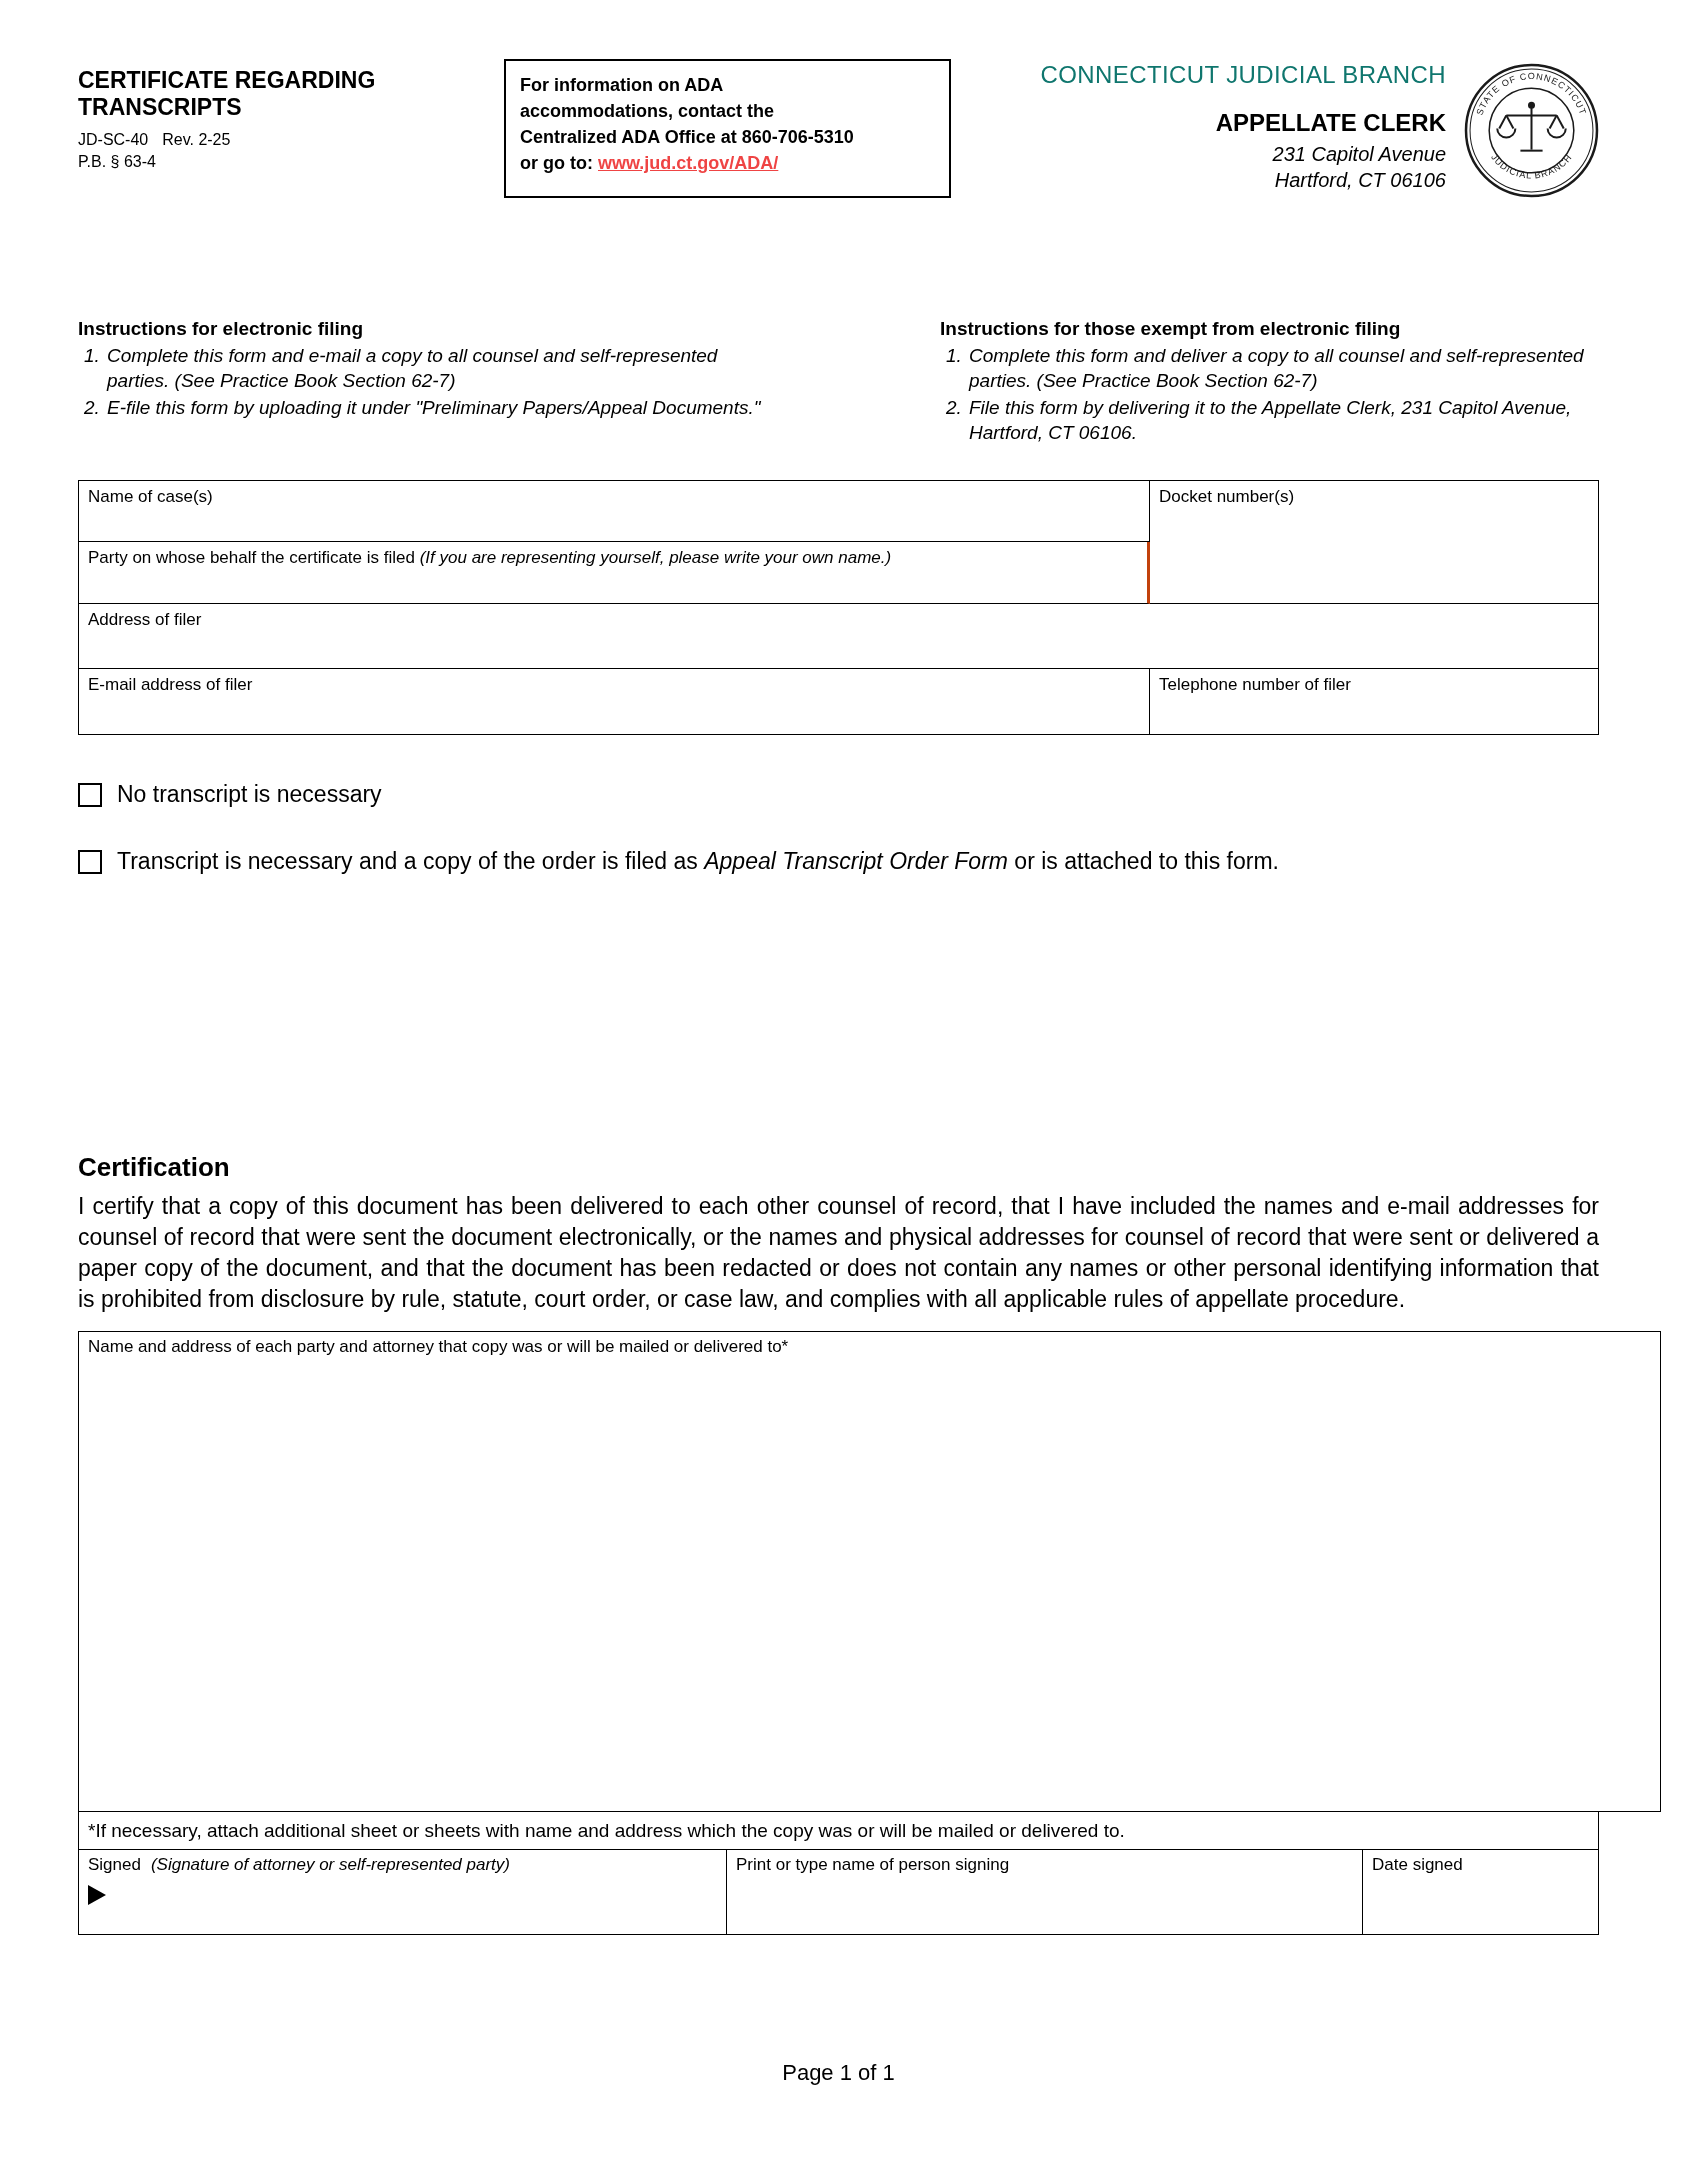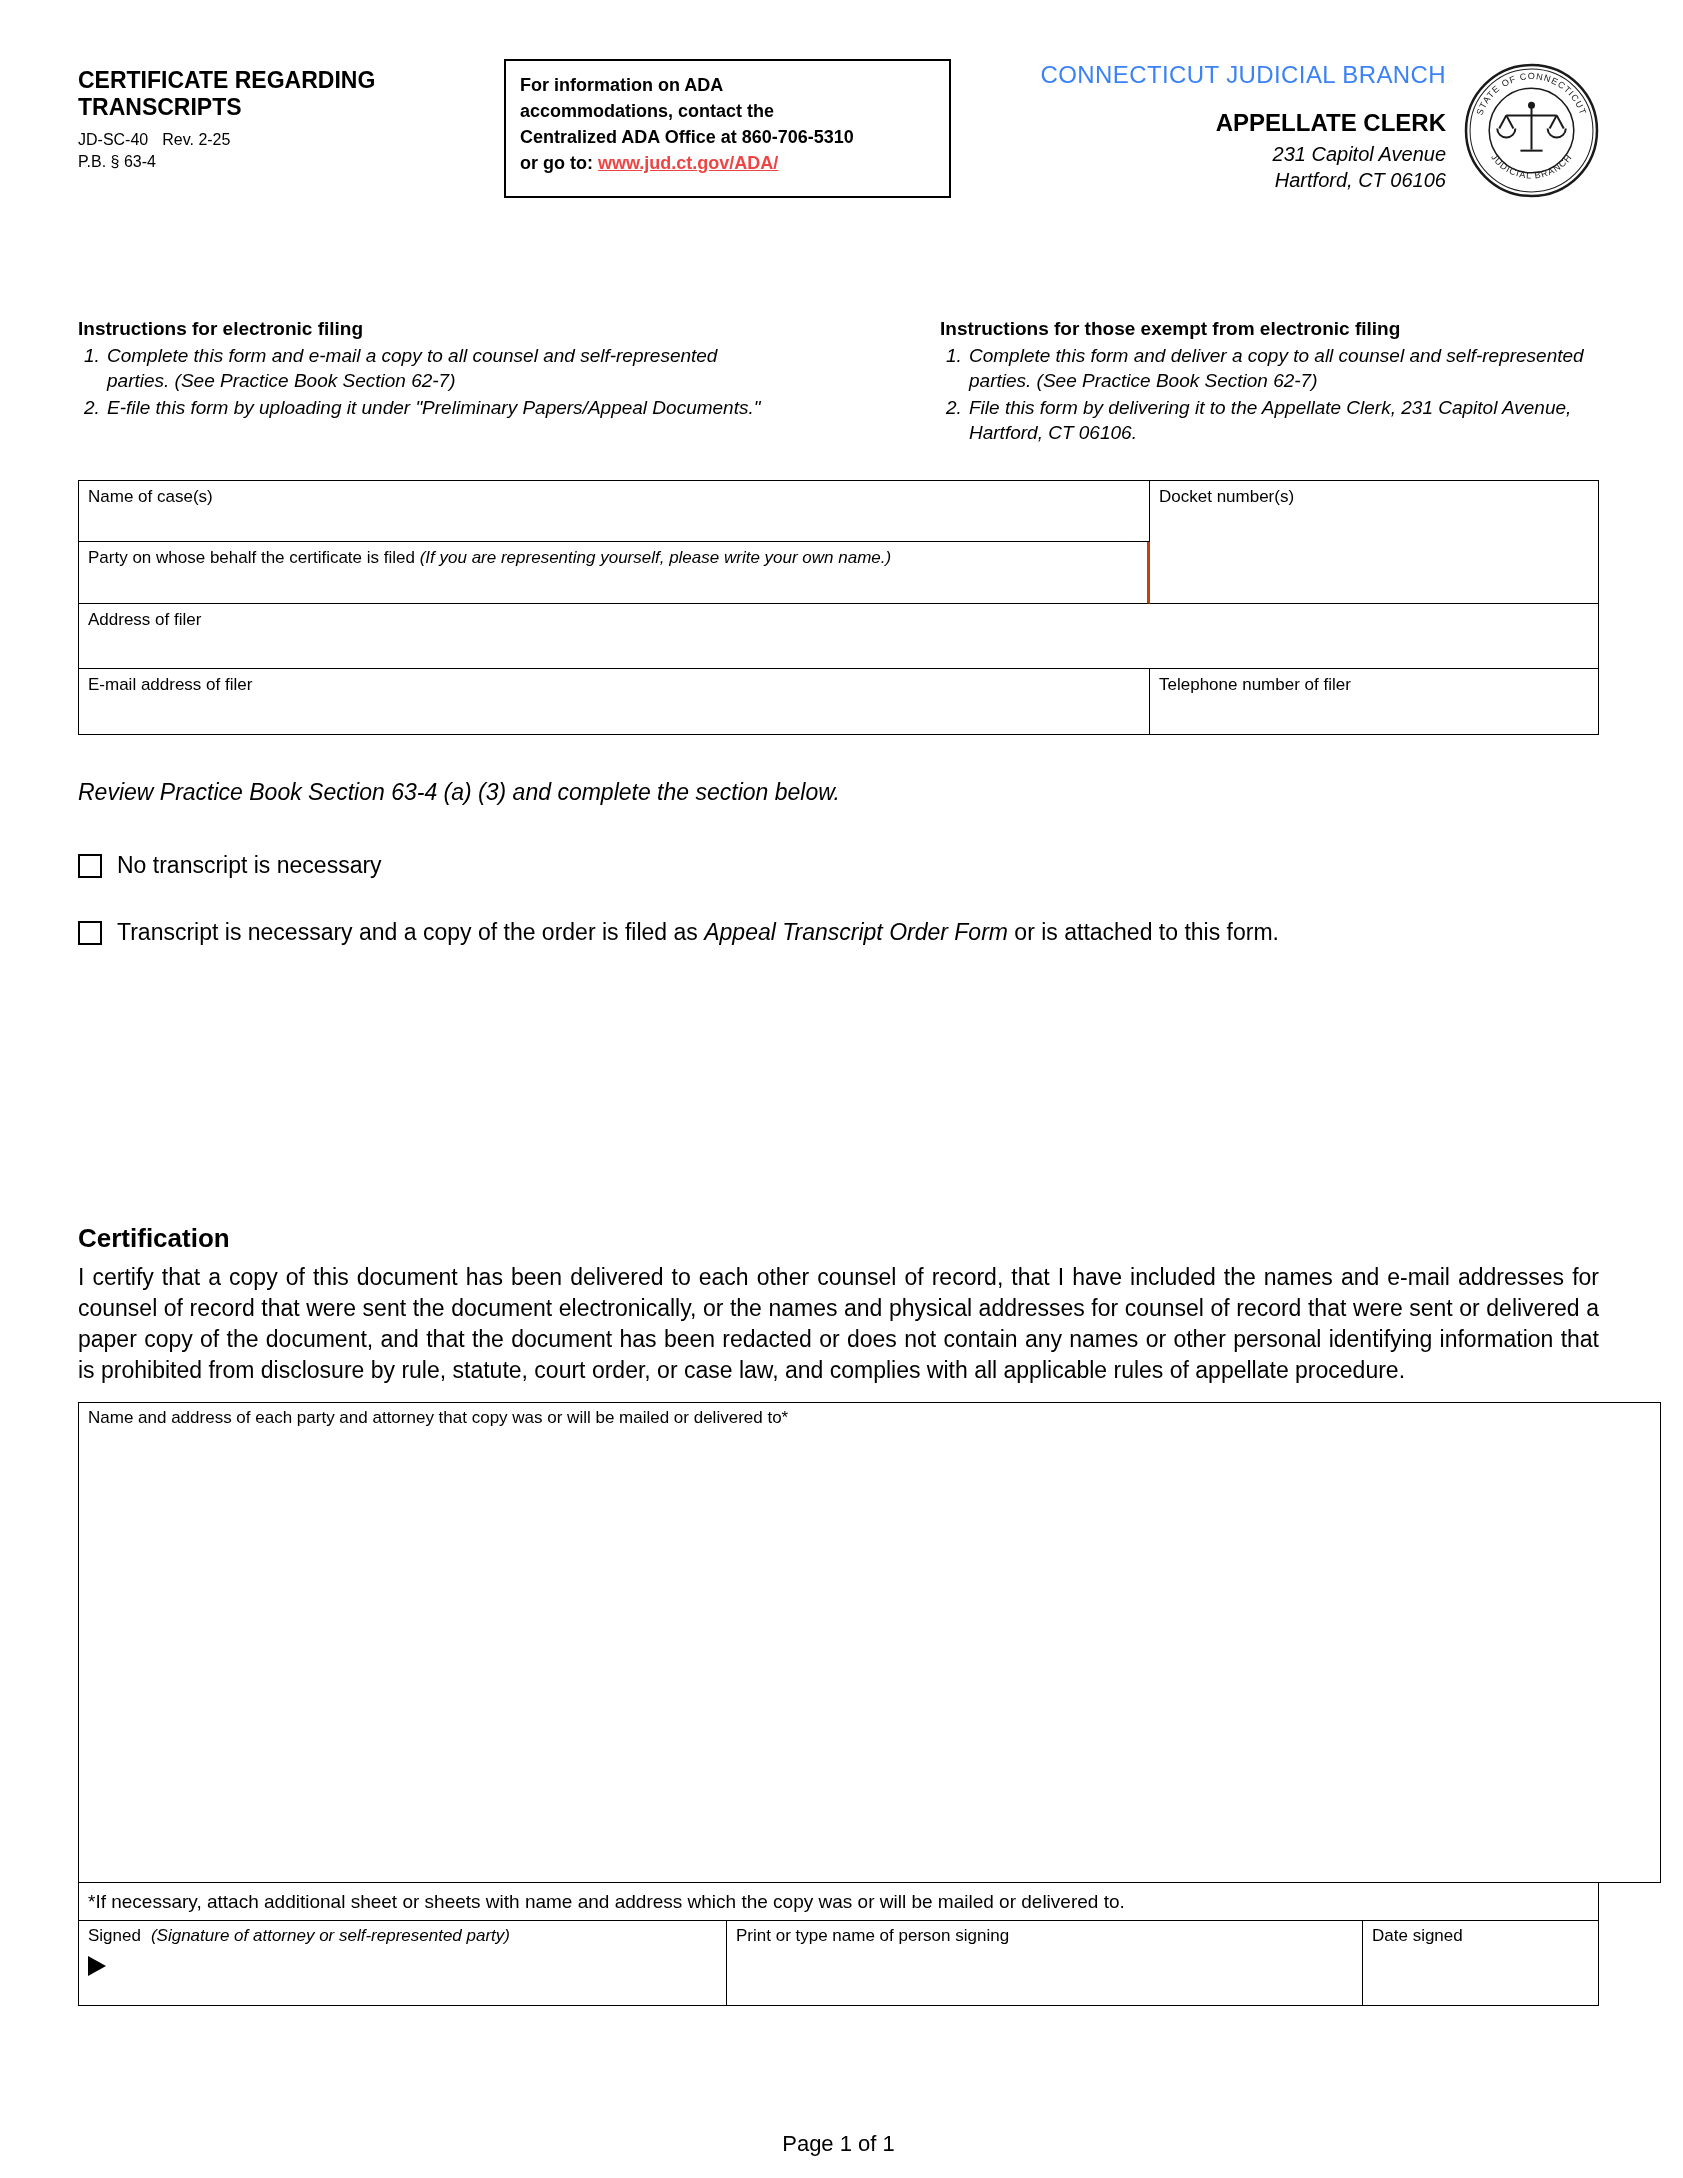--- a/index.html
+++ b/index.html
@@ -18,21 +18,21 @@
   .form-meta .rev { margin-left:14px; }
   .form-pb { font-size:16px; margin-top:4px; }
 
   .ada-box {
     width:447px; height:139px; border:2px solid #000; margin-left:40px;
     padding:11px 14px; font-size:18px; font-weight:bold; line-height:26px;
   }
   .ada-box a { color:#ef4444; text-decoration:underline; cursor:pointer; }
 
   .header-right { flex:1; text-align:right; padding:2px 18px 0 0; }
-  .branch-name { font-size:24px; color:#3b82f6; letter-spacing:0.4px; }
+  .branch-name { font-size:24px; color:#0f766e; letter-spacing:0.4px; }
   .office-name { font-size:24px; font-weight:bold; margin-top:20px; }
   .office-addr { font-size:20px; font-style:italic; line-height:26px; margin-top:4px; }
 
   .seal { width:135px; height:135px; flex:none; margin-top:4px; }
 
   
   .instructions { display:flex; margin-top:59px; }
   .instr-col-left  { width:693px; }
   .instr-col-right { width:658px; margin-left:169px; }
   .instr-heading { font-weight:bold; font-size:19px; }
@@ -181,21 +181,20 @@
       <span>Address of filer</span>
     </div>
     <div class="cell cell-email">
       <span>E-mail address of filer</span>
     </div>
     <div class="cell cell-phone">
       <span>Telephone number of filer</span>
     </div>
   </div>
 
-  <div class="review-note">Review Practice Book Section 63-4 (a) (3) and complete the section below.</div>
 
   <div class="option-row">
     <span class="checkbox"></span>
     <span>No transcript is necessary</span>
   </div>
 
   <div class="option-row second">
     <span class="checkbox"></span>
     <span><span>Transcript is necessary and a copy of the order is filed as </span><span class="it">Appeal Transcript Order Form</span><span> or is attached to this form.</span></span>
   </div>

